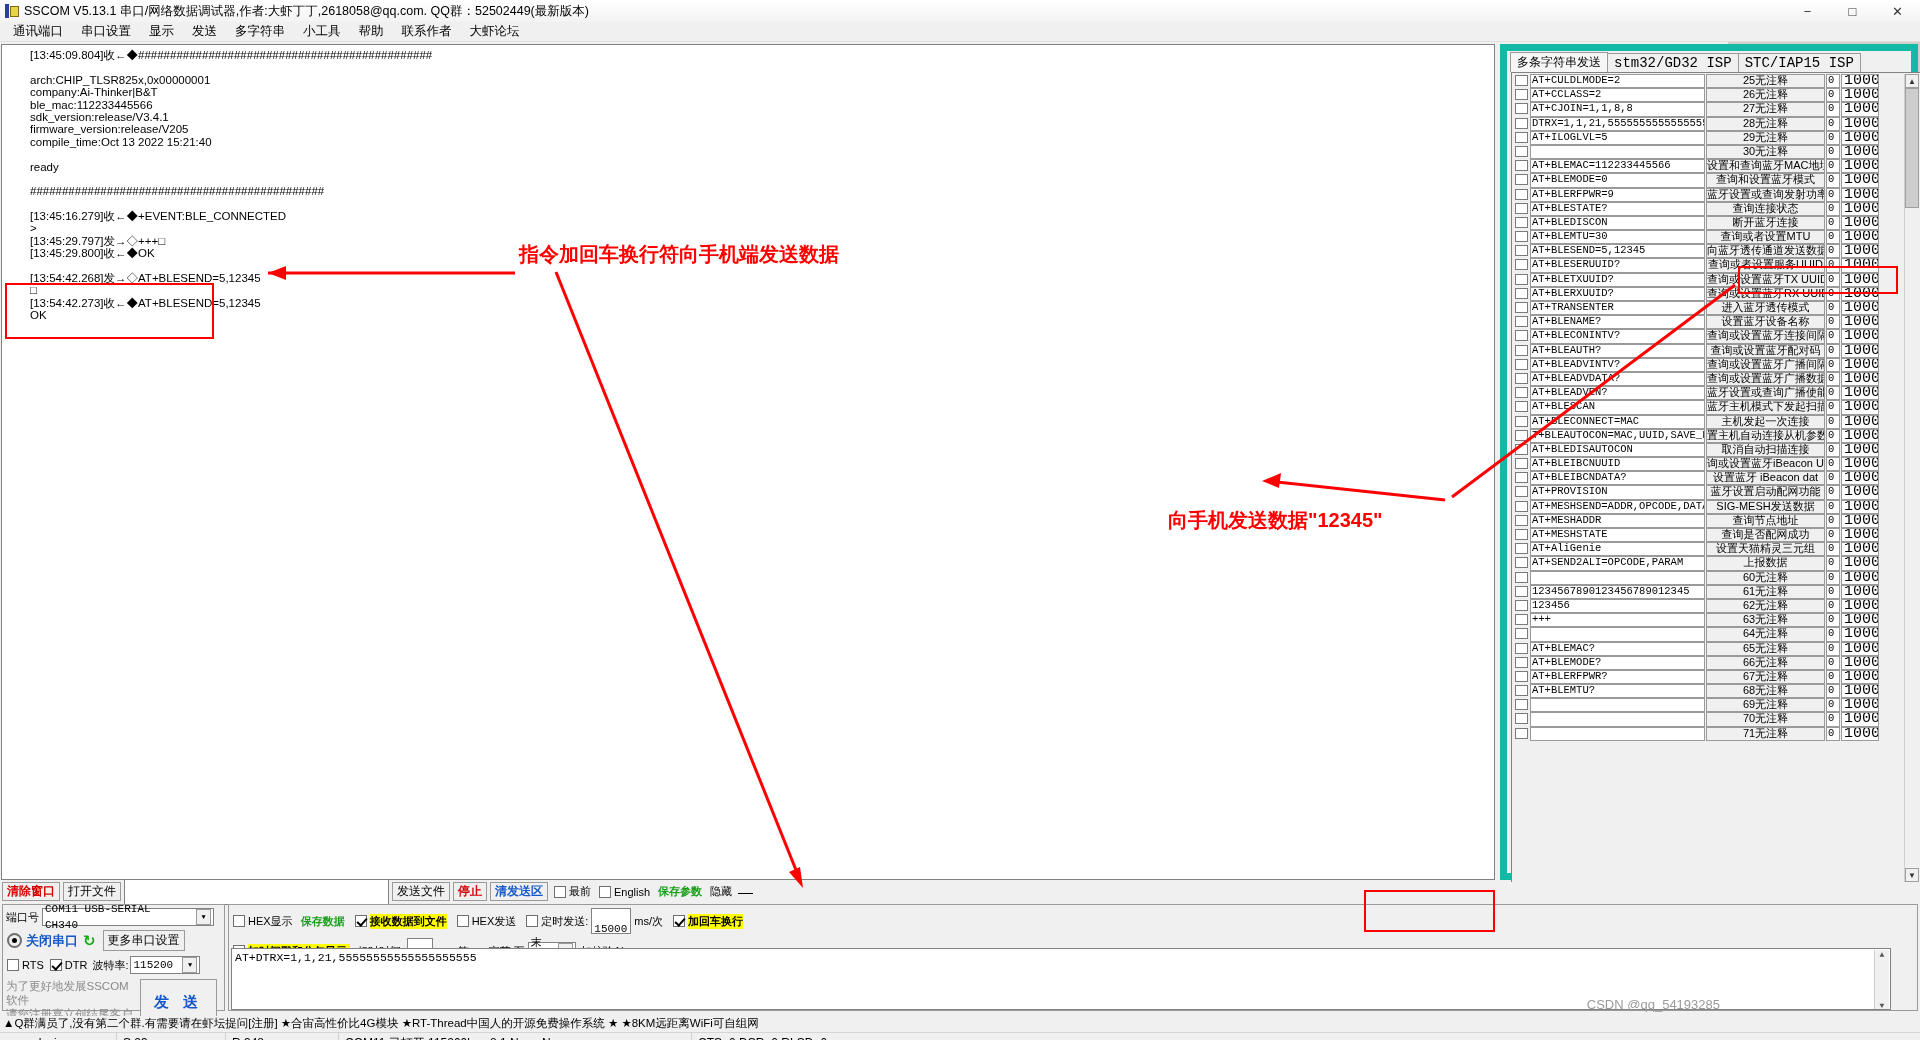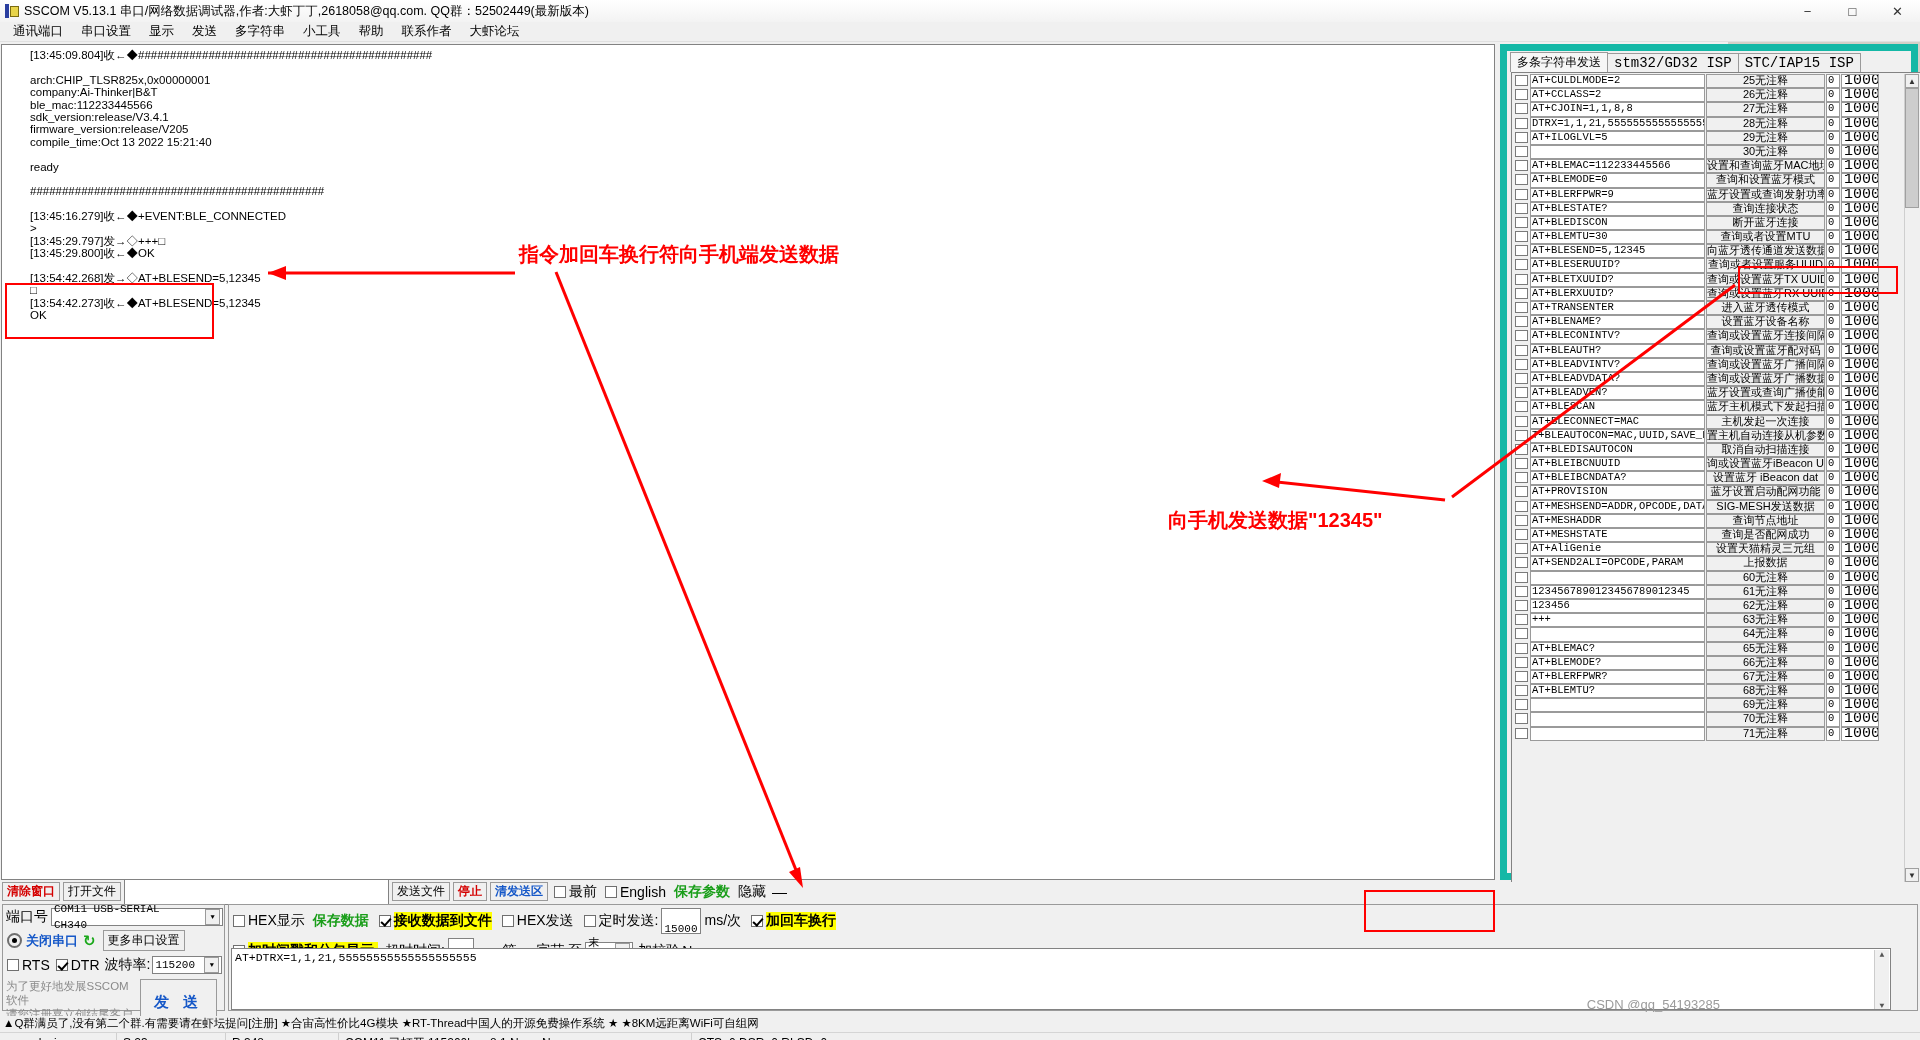--- a/index.html
+++ b/index.html
@@ -116,21 +116,21 @@
   .btn.blue{color:#1658c8;font-weight:bold;}
   .txtbox{
     background:#fff;border:1px solid #828282;box-sizing:border-box;height:19px;
     font-family:"Liberation Mono","DejaVu Sans Mono",monospace;font-size:11px;line-height:17px;padding:12px 2px;
   }
   .chk{width:12px;height:12px;background:#fff;border:1px solid #6f6f6f;box-sizing:border-box;flex:none;position:relative;}
   .chk.on:after{
     content:"";position:absolute;left:3px;top:0px;width:4px;height:8px;
     border:solid #000;border-width:0 2px 2px 0;transform:rotate(42deg);
   }
-  .lbl{font-size:14px;white-space:nowrap;}
+  .lbl{font-size:11px;white-space:nowrap;}
   .hl{background:#ffff00;}
   .inline{display:flex;align-items:center;gap:3px;}
 
   .panelL{position:absolute;left:2px;top:22px;width:223px;height:107px;
     border:1px solid #9a9a9a;background:#f0f0f0;box-sizing:border-box;}
   .panelR{position:absolute;left:228px;top:22px;width:1690px;height:107px;
     border:1px solid #9a9a9a;background:#f0f0f0;box-sizing:border-box;}
 
   .select{
     background:#fff;border:1px solid #828282;height:18px;box-sizing:border-box;

